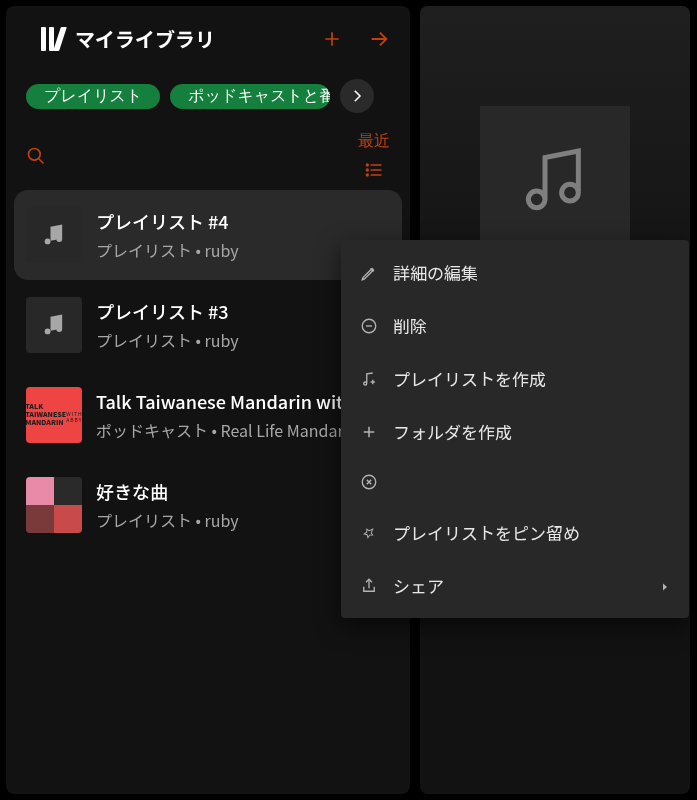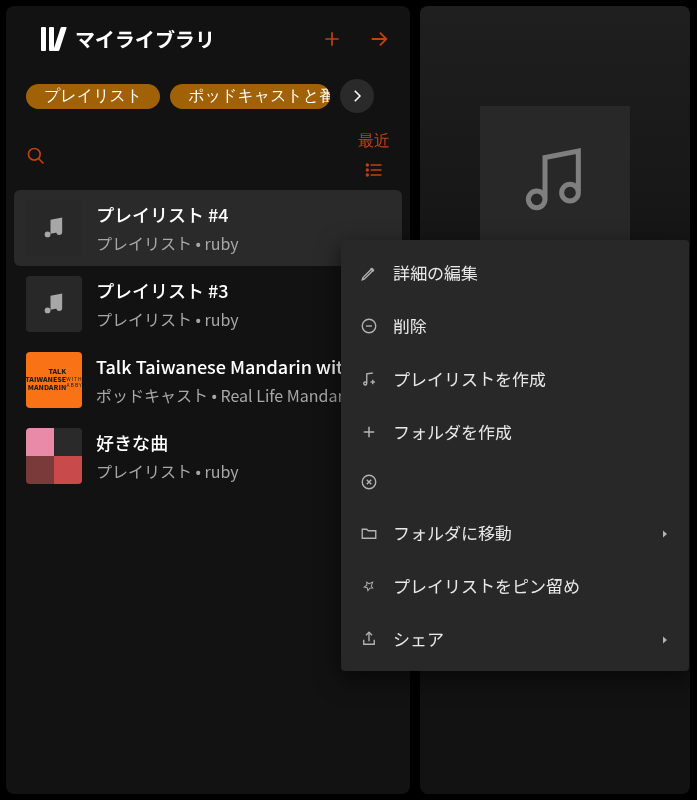--- a/index.html
+++ b/index.html
@@ -63,21 +63,21 @@
   justify-content: center;
   flex-direction: column;
 }
 .filter-chips {
   display: flex;
   gap: 10px;
   padding: 8px 20px 14px;
   align-items: center;
 }
 .chip {
-  background: #a16207;
+  background: #15803d;
   border: none;
   color: #fff;
   padding: 2px 18px;
   border-radius: 20px;
   font-size: 16px;
   cursor: pointer;
   white-space: nowrap;
 }
 .chip-scroll {
   background: #2a2a2a;
@@ -102,22 +102,22 @@
   gap: 8px;
   font-size: 16px;
 }
 .library-list {
   padding: 0 8px;
 }
 .library-item {
   display: flex;
   align-items: center;
   gap: 14px;
-  padding: 10px 12px;
-  border-radius: 6px;
+  padding: 17px 12px;
+  border-radius: 14px;
   cursor: pointer;
 }
 .library-item.selected {
   background: #2a2a2a;
 }
 .item-art {
   width: 56px;
   height: 56px;
   border-radius: 4px;
   background: #282828;
@@ -142,25 +142,25 @@
   text-overflow: ellipsis;
 }
 .item-subtitle {
   font-size: 16px;
   color: #a7a7a7;
   white-space: nowrap;
   overflow: hidden;
   text-overflow: ellipsis;
 }
 .podcast-art {
-  background: #f97316;
+  background: #ef4444;
   color: #1e1e1e;
   font-size: 7px;
   font-weight: 900;
-  text-align: right;
+  text-align: left;
   padding: 6px 4px;
   line-height: 1.1;
   position: relative;
 }
 .podcast-art .abby {
   font-size: 5px;
   font-weight: 400;
   letter-spacing: 1px;
   margin-top: 3px;
 }
@@ -406,33 +406,20 @@
   <div class="menu-item">
     <span class="menu-icon">
       <svg width="18" height="18" viewBox="0 0 24 24" fill="none" stroke="currentColor" stroke-width="1.8">
           <circle cx="12" cy="12" r="9"></circle>
           <line x1="9" y1="9" x2="15" y2="15"></line>
           <line x1="15" y1="9" x2="9" y2="15"></line>
         </svg>
     </span>
   </div>
 
-  <div class="menu-item">
-    <span class="menu-icon">
-      <svg width="18" height="18" viewBox="0 0 24 24" fill="none" stroke="currentColor" stroke-width="1.8">
-          <path d="M3 7h6l2 2h10v10H3V7z"></path>
-        </svg>
-    </span>
-    <span>フォルダに移動</span>
-    <span class="submenu-arrow">
-      <svg width="12" height="12" viewBox="0 0 24 24" fill="currentColor">
-          <polygon points="8,5 16,12 8,19"></polygon>
-        </svg>
-    </span>
-  </div>
 
   <div class="menu-item">
     <span class="menu-icon">
       <svg width="18" height="18" viewBox="0 0 24 24" fill="none" stroke="currentColor" stroke-width="1.8">
           <path d="M12 2l3 7 5 1-4 4 1 6-5-3-5 3 1-6-4-4 5-1z" transform="rotate(45 12 12) scale(0.7) translate(5 5)"></path>
         </svg>
     </span>
     <span>プレイリストをピン留め</span>
   </div>
 

